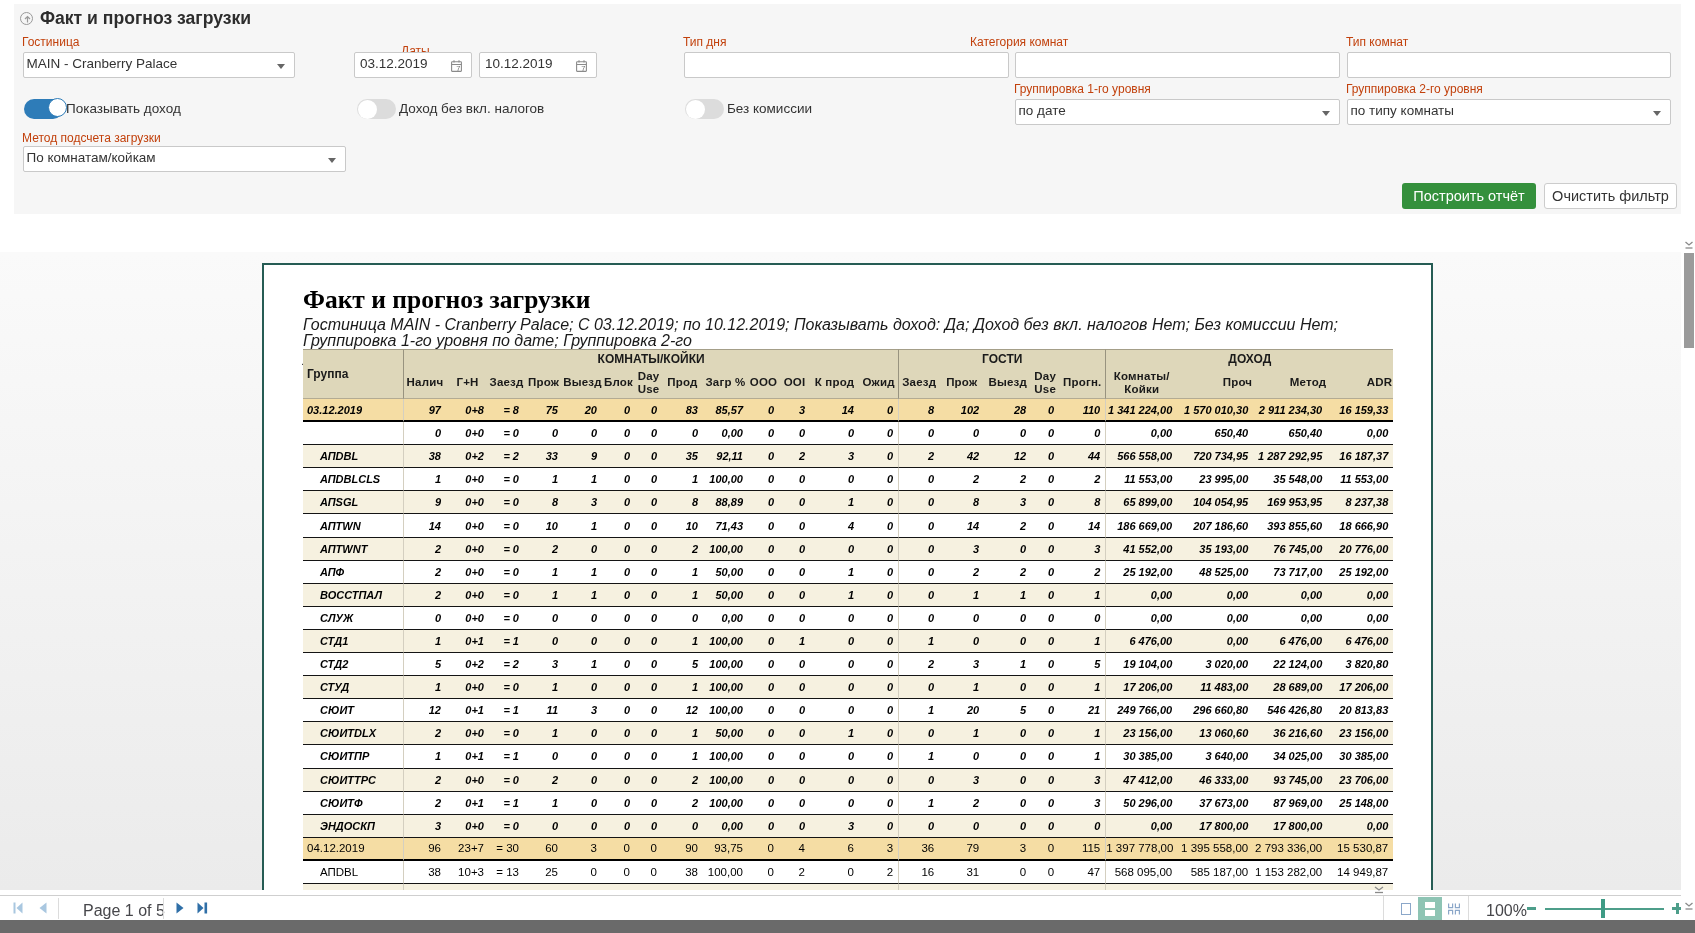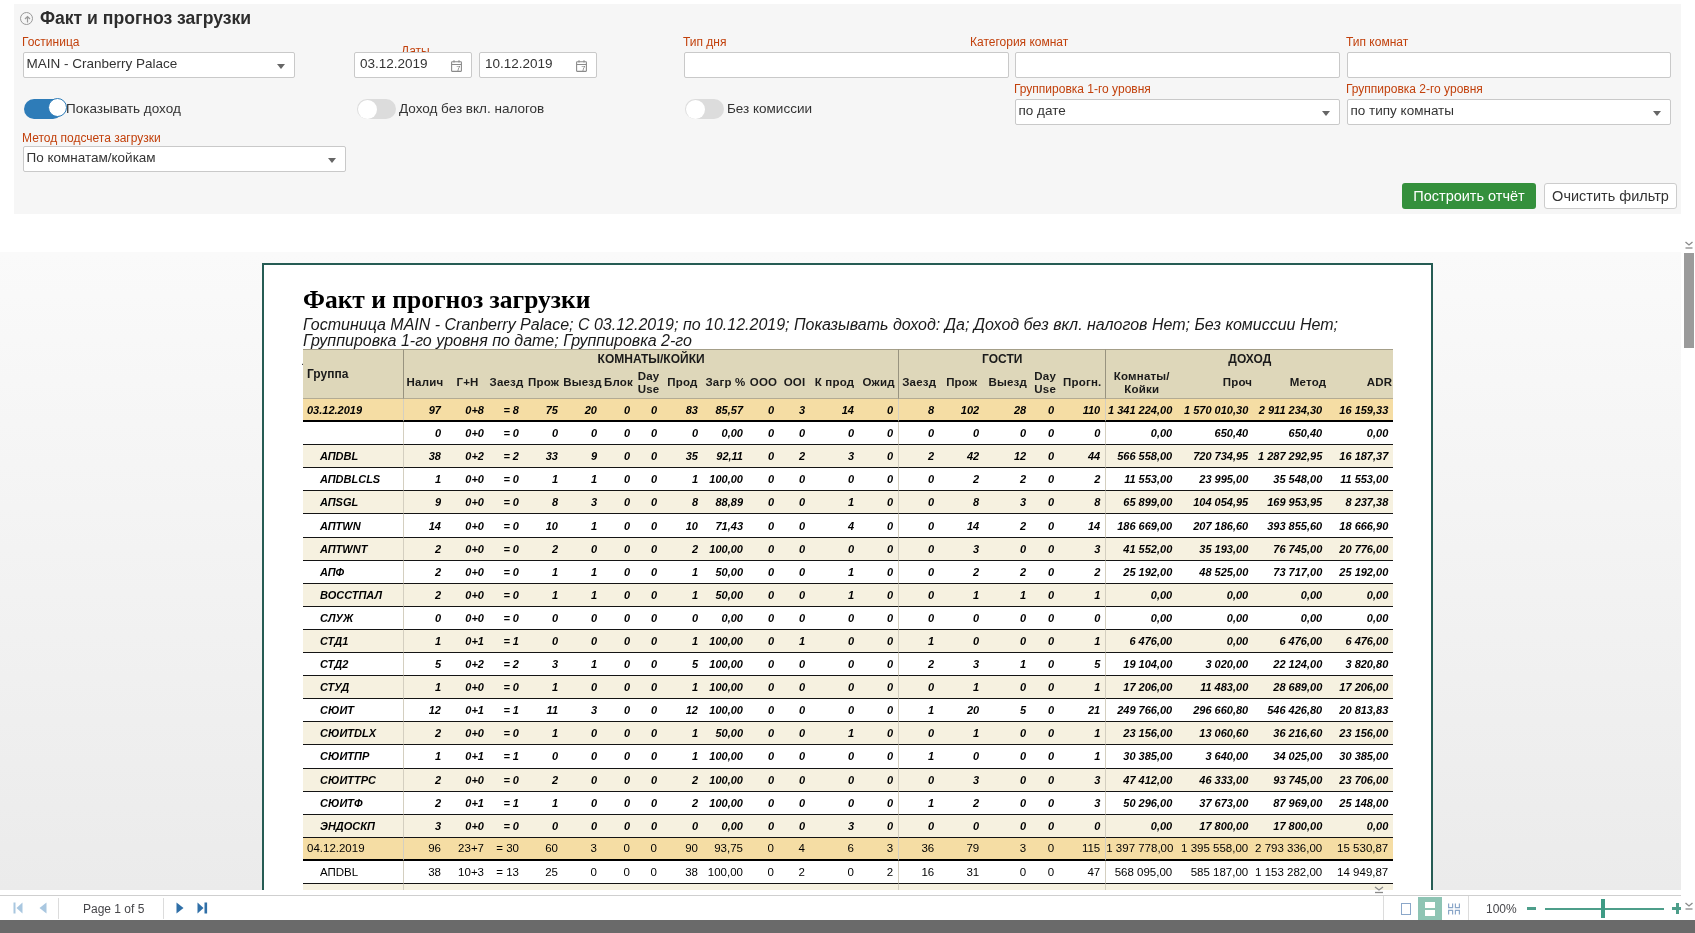--- a/index.html
+++ b/index.html
@@ -69,21 +69,21 @@
 .rt tr.r2 td, .rt tr.d2 td { font-weight:normal; font-style:normal; font-size:11.5px; }
 .rt td.name { padding-left:17px; }
 .rt tr.date td.name { padding-left:4px; }
 .rt tr.date td.bl, .rt tr.wr td.bl, .rt tr.br td.bl { border-left:1px solid #d4cfc0; }
 
 
 #hstrip { position:absolute; left:0; top:890px; width:1685px; height:5px; background:#fff; }
 #bbar { position:absolute; left:0; top:895px; width:1685px; height:25px; background:#fff;
   border-top:1px solid #cfcfcf; }
 #darkstrip { position:absolute; left:0; top:920px; width:1695px; height:13px; background:#6a6a6a; }
-#bbar .txt { position:absolute; top:6px; font-size:12px; color:#46464a; }
+#bbar .txt { position:absolute; top:6px; font-size:16px; color:#46464a; }
 #rail { position:absolute; left:1681px; top:0; width:14px; height:920px; background:#fff; }
 #vthumb { position:absolute; left:1684px; top:253px; width:10px; height:95px; background:#9b9b9b; }
 </style></head>
 <body>
 
 <div id="panel"></div>
 <div id="ticon">
     <svg width="11" height="11" viewBox="0 0 11 11">
       <path d="M5.5 8.5 L5.5 3 M3 5 L5.5 2.5 L8 5" stroke="#9a9a9a" stroke-width="1.2" fill="none"></path>
     </svg>

